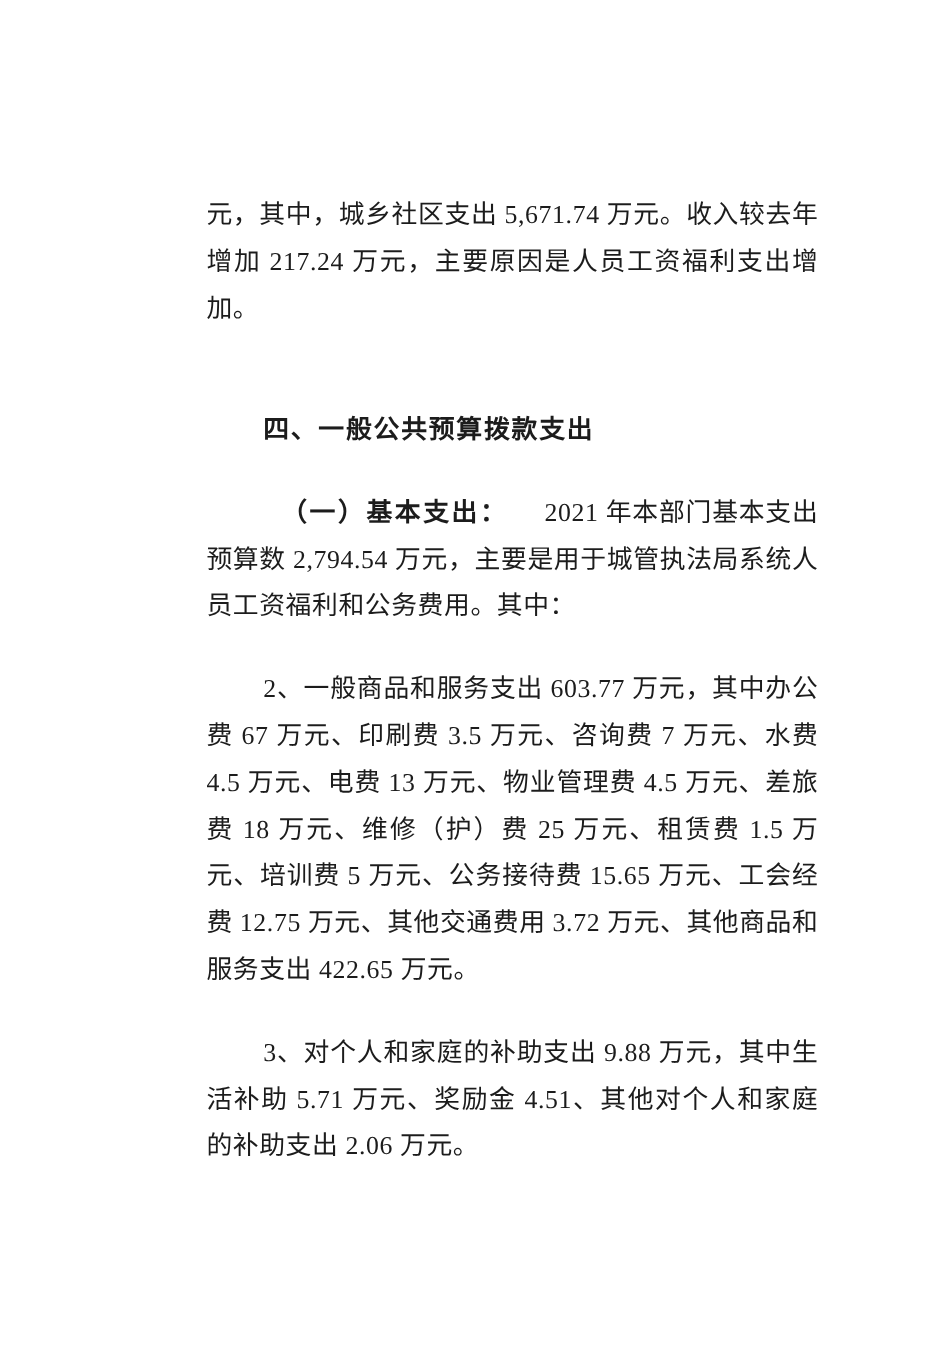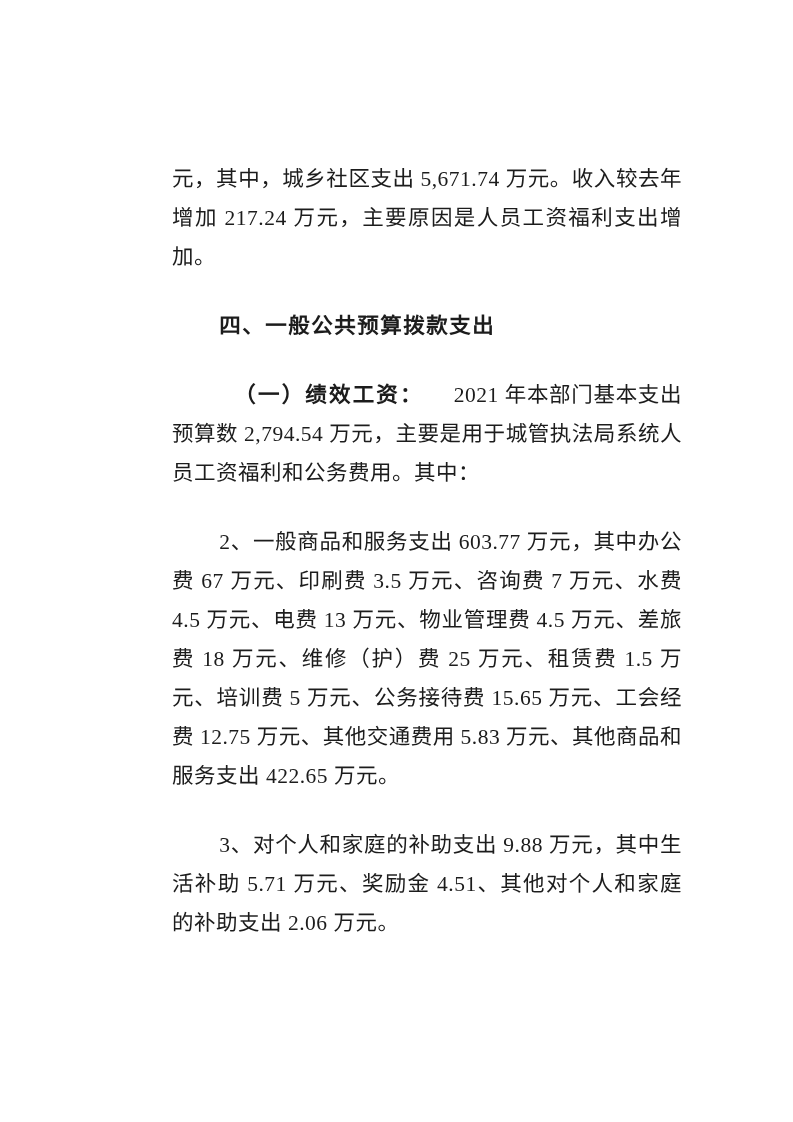--- a/index.html
+++ b/index.html
@@ -29,38 +29,39 @@
     .para {
       margin: 0;
     }
     .para.indented {
       text-indent: 2.2em;
     }
     .heading {
       font-weight: bold;
       text-indent: 2.2em;
       letter-spacing: 1.5px;
+      margin-top: 32px;
     }
     .bold-lead {
       font-weight: bold;
       letter-spacing: 2px;
     }
   </style>
 </head>
 <body>
 
 <div class="page">
   <div class="content">
 
     <p class="para">元，其中，城乡社区支出 5,671.74 万元。收入较去年增加 217.24 万元，主要原因是人员工资福利支出增加。</p>
 
     <p class="para heading">四、一般公共预算拨款支出</p>
 
 
-    <p class="para indented"><span class="bold-lead">（一）绩效工资：</span><span>2021 年本部门基本支出预算数 2,794.54 万元，主要是用于城管执法局系统人员工资福利和公务费用。其中：</span></p>
+    <p class="para indented"><span class="bold-lead">（一）基本支出：</span><span>2021 年本部门基本支出预算数 2,794.54 万元，主要是用于城管执法局系统人员工资福利和公务费用。其中：</span></p>
 
 
-    <p class="para indented">2、一般商品和服务支出 603.77 万元，其中办公费 67 万元、印刷费 3.5 万元、咨询费 7 万元、水费 4.5 万元、电费 13 万元、物业管理费 4.5 万元、差旅费 18 万元、维修（护）费 25 万元、租赁费 1.5 万元、培训费 5 万元、公务接待费 15.65 万元、工会经费 12.75 万元、其他交通费用 5.83 万元、其他商品和服务支出 422.65 万元。</p>
+    <p class="para indented">2、一般商品和服务支出 603.77 万元，其中办公费 67 万元、印刷费 3.5 万元、咨询费 7 万元、水费 4.5 万元、电费 13 万元、物业管理费 4.5 万元、差旅费 18 万元、维修（护）费 25 万元、租赁费 1.5 万元、培训费 5 万元、公务接待费 15.65 万元、工会经费 12.75 万元、其他交通费用 3.72 万元、其他商品和服务支出 422.65 万元。</p>
 
     <p class="para indented">3、对个人和家庭的补助支出 9.88 万元，其中生活补助 5.71 万元、奖励金 4.51、其他对个人和家庭的补助支出 2.06 万元。</p>
 
   </div>
 </div>
 
 </body></html>

